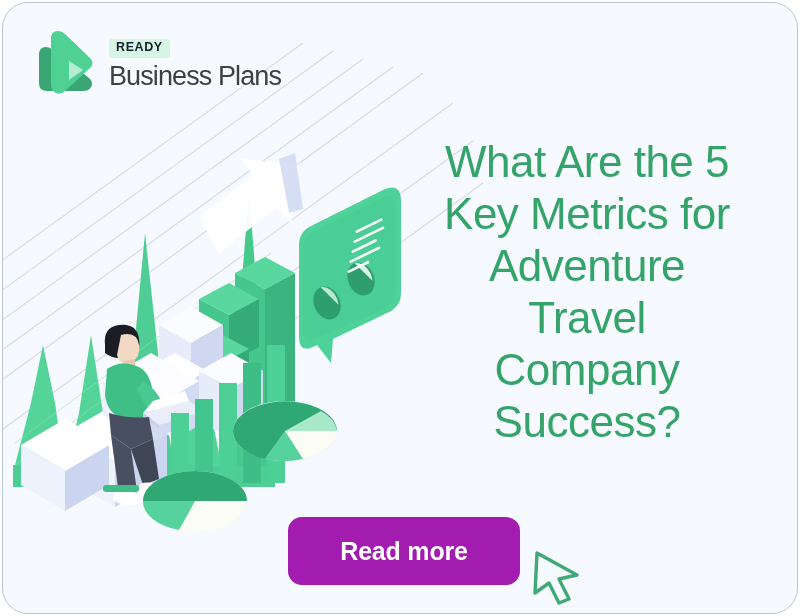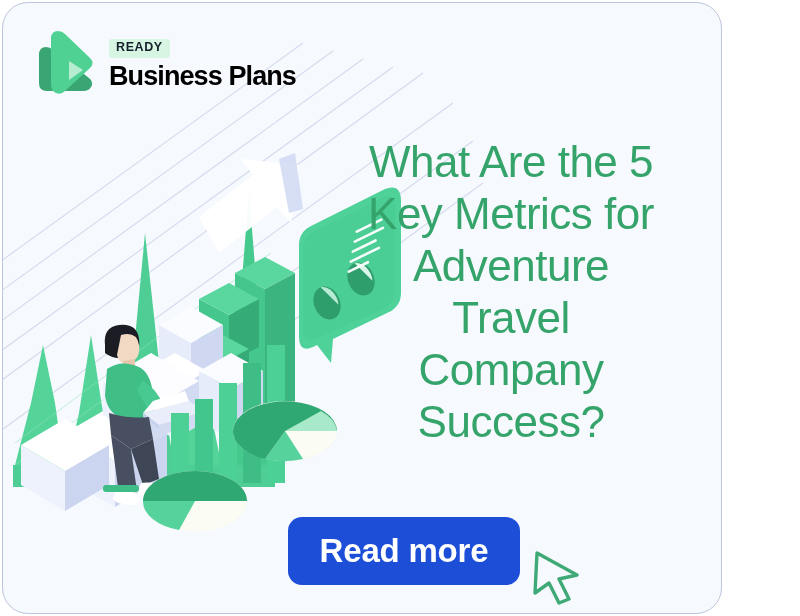--- a/index.html
+++ b/index.html
@@ -1,20 +1,20 @@
 <!DOCTYPE html>
 <html><head>
 <meta charset="utf-8">
 <style>
   html,body{margin:0;padding:0;background:#ffffff;}
   body{width:800px;height:616px;overflow:hidden;font-family:"Liberation Sans",sans-serif;}
 
   .card{
     position:relative;
-    width:720px;height:612px;
+    width:796px;height:612px;
     margin:2px;
     box-sizing:border-box;
     background:#f6f9fd;
     border:1px solid #bcc6da;
     border-radius:26px;
     overflow:hidden;
   }
 
   
   .bg-lines{
@@ -34,23 +34,23 @@
     font-weight:bold;
     letter-spacing:0.6px;
     padding:2px 7px 3px 7px;
     border-radius:3px;
     line-height:1.1;
   }
   .brand-name{
     display:block;
     margin-top:4px;
     font-size:27px;
-    font-weight:bold;
+    font-weight:normal;
     letter-spacing:-0.9px;
-    color:#000000;
+    color:#404040;
     line-height:1.05;
   }
 
   
   .illustration{
     position:absolute;left:0;top:110px;width:420px;height:420px;
   }
 
   
   .headline{
@@ -65,25 +65,25 @@
     font-weight:400;
     letter-spacing:-0.5px;
     white-space:pre-line;
   }
 
   
   .cta{
     position:absolute;
     left:285px;top:514px;
     width:232px;height:68px;
-    background:#1d4ed8;
+    background:#a21caf;
     border:none;
     border-radius:14px;
     color:#ffffff;
-    font-size:33px;
+    font-size:25px;
     font-weight:bold;
     letter-spacing:-0.2px;
     cursor:pointer;
     font-family:"Liberation Sans",sans-serif;
     padding:0;
     text-align:center;
   }
   .cursor-arrow{
     position:absolute;left:528px;top:546px;width:52px;height:56px;
   }

